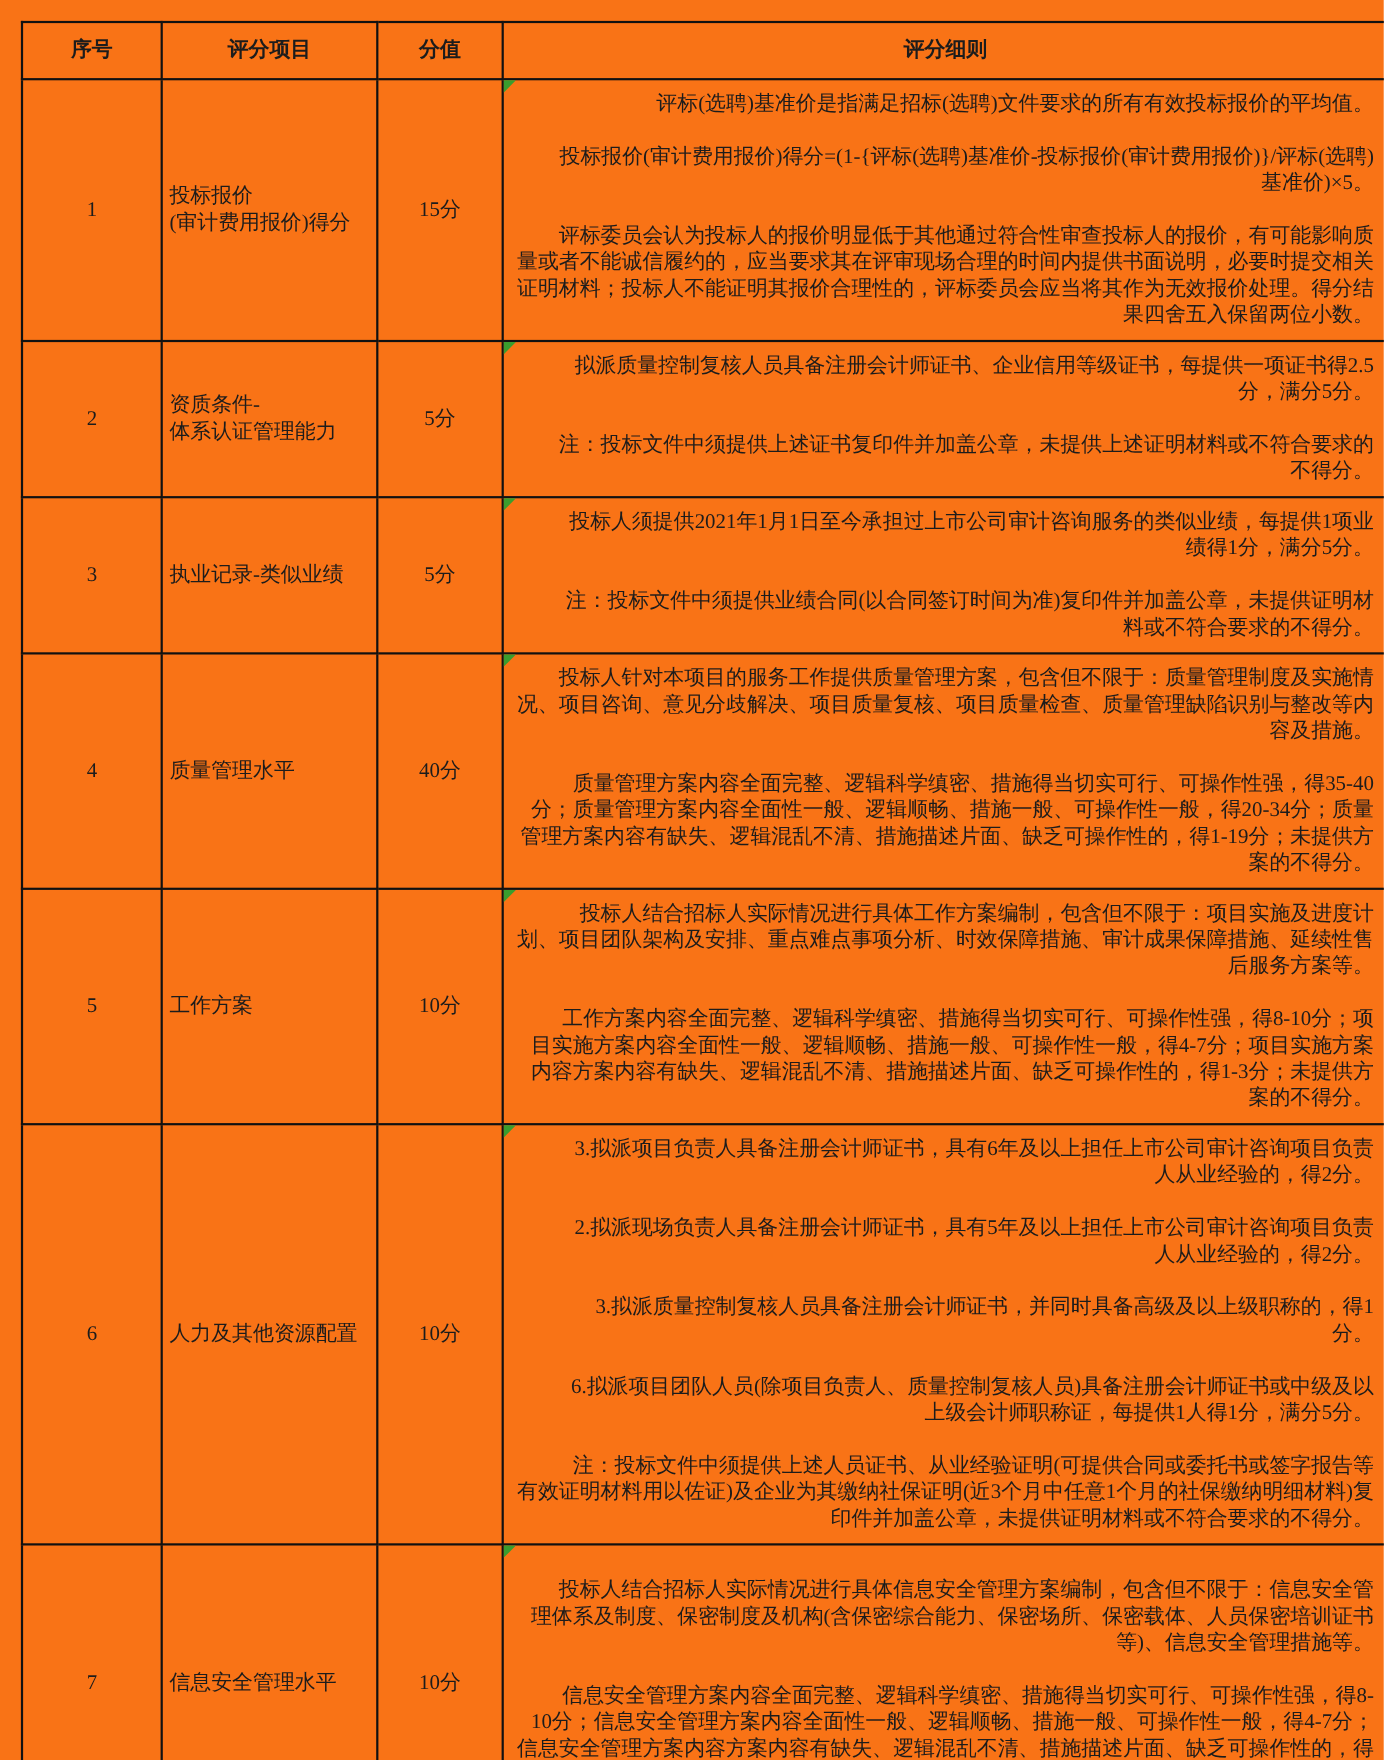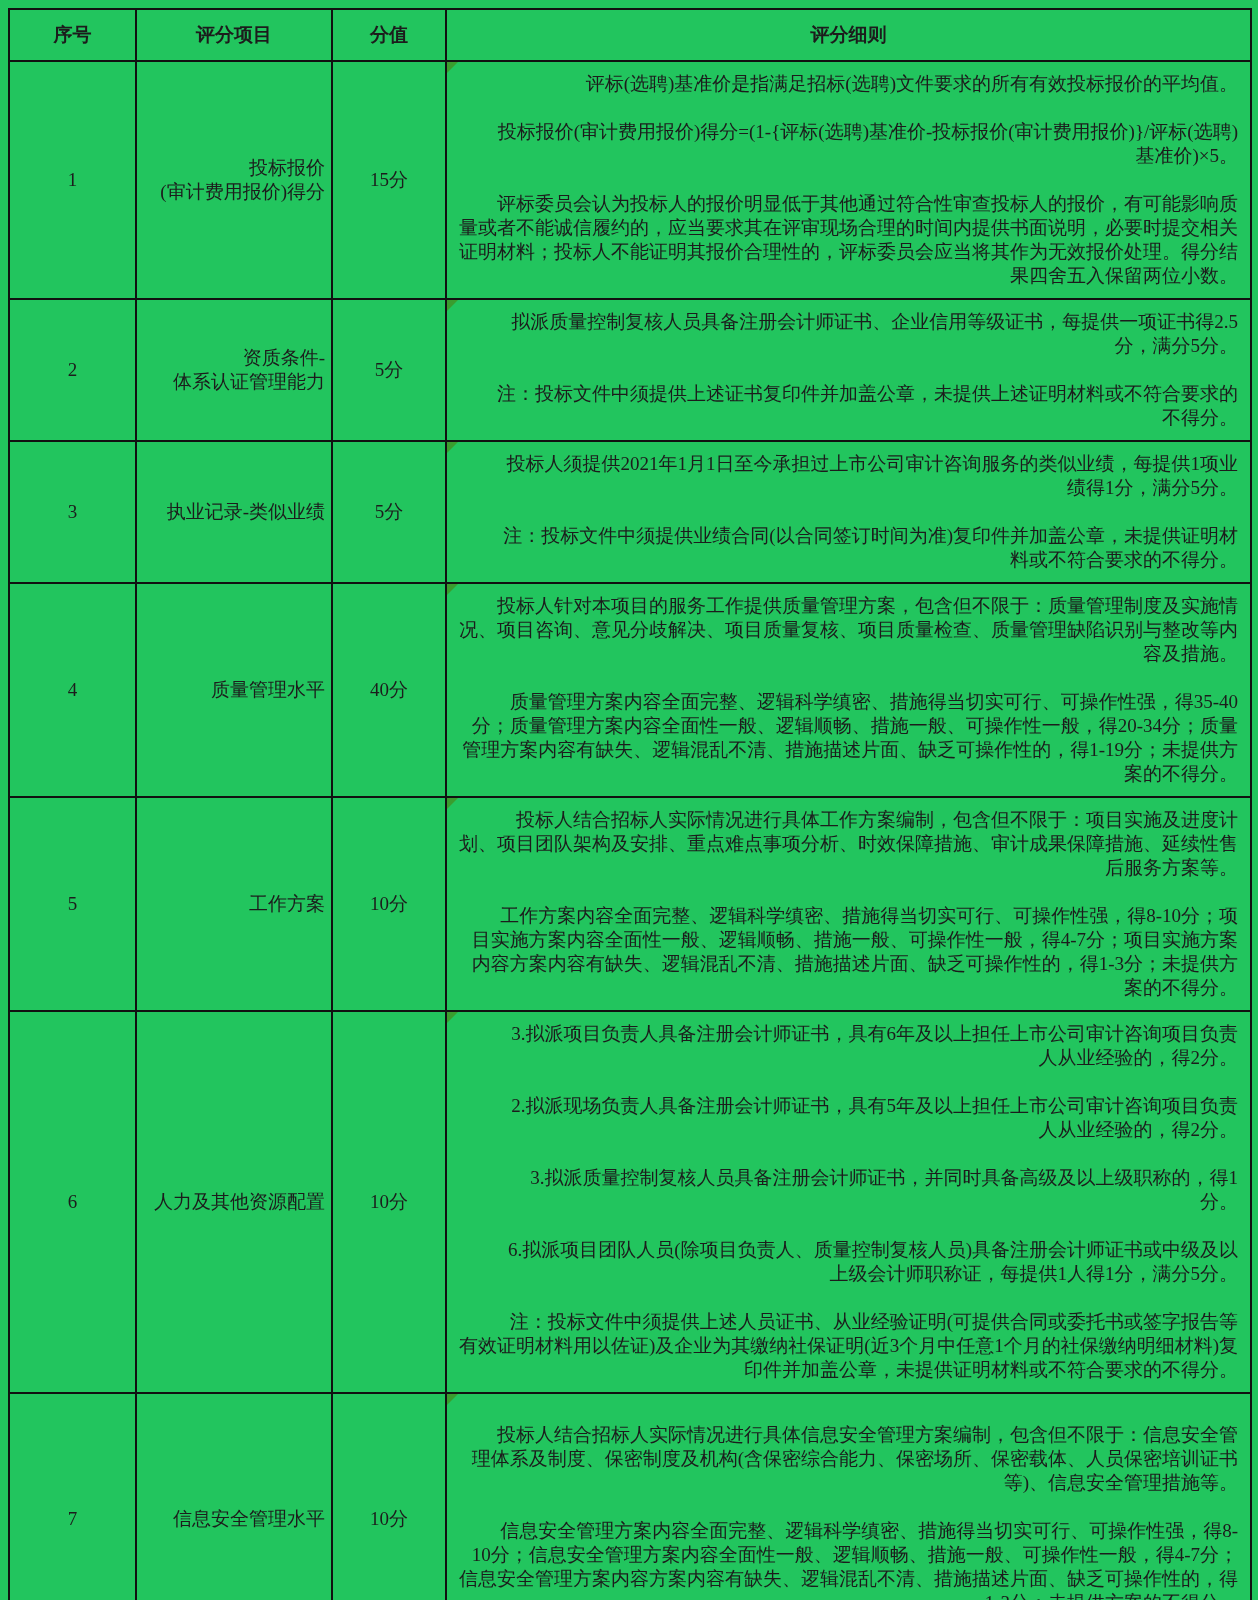--- a/index.html
+++ b/index.html
@@ -5,23 +5,23 @@
   html, body {
     margin: 0;
     padding: 0;
     background: #ffffff;
     font-family: "Liberation Serif", "DejaVu Serif", serif;
     color: #1c1c1c;
   }
   .page {
     width: 1258px;
     height: 1600px;
-    background: #22c55e;
+    background: #f97316;
     box-sizing: border-box;
-    padding: 8px;
+    padding: 19px;
   }
   table.scoring {
     border-collapse: collapse;
     table-layout: fixed;
     width: 1242px;
   }
   table.scoring th,
   table.scoring td {
     border: 2px solid #111111;
     box-sizing: border-box;
@@ -33,21 +33,21 @@
   th {
     text-align: center;
     font-weight: 600;
     font-size: 19px;
   }
   td.c-no, td.c-score {
     text-align: center;
     padding: 2px;
   }
   td.c-item {
-    text-align: right;
+    text-align: left;
     white-space: pre-line;
     padding: 2px 6px;
   }
   td.c-details {
     position: relative;
     text-align: left;
     padding: 6px 8px 6px 6px;
   }
   td.c-details p {
     margin: 4px;

